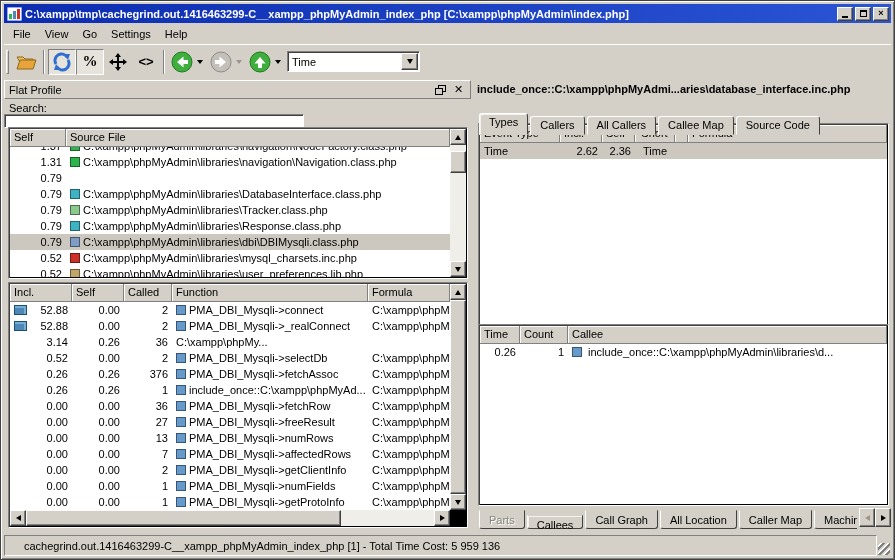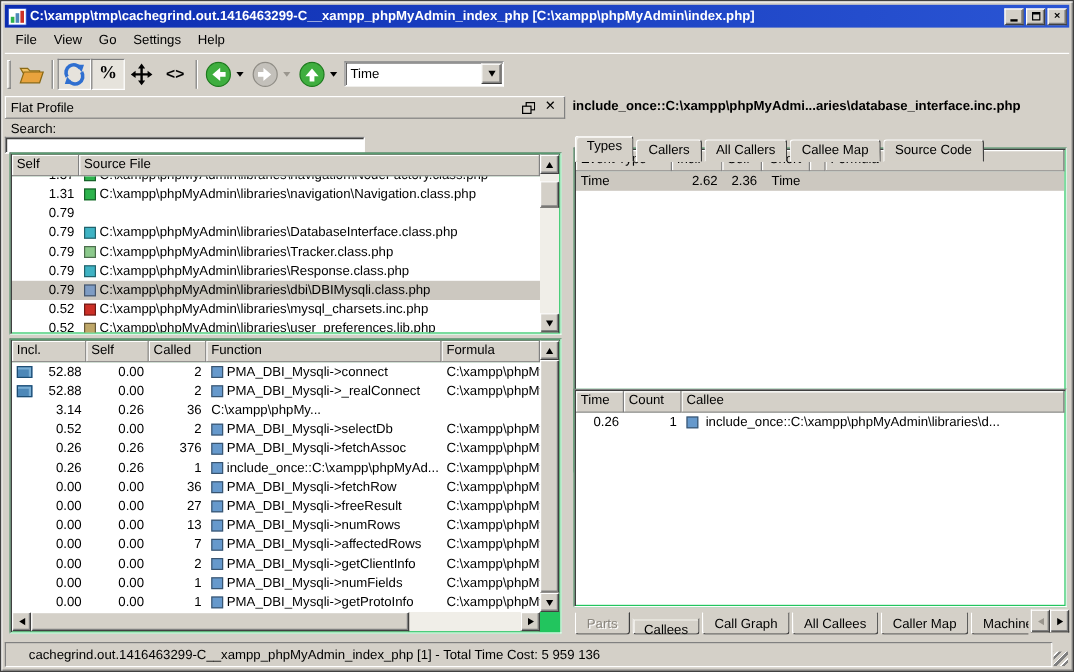--- a/index.html
+++ b/index.html
@@ -72,21 +72,21 @@
   .dock-title-label { flex:1; }
   .dock-btn { width:15px; height:14px; display:flex; align-items:center; justify-content:center;
               margin-left:3px; font-size:11px; font-weight:bold; line-height:1; }
   .search-row { position:absolute; left:0; top:22px; right:0; height:24px; display:flex;
                 align-items:flex-start;flex-direction:column; }
   .search-label { margin:0 6px 0 5px; }
   .search-input { width:300px; height:20px; padding:0 3px; font:inherit; outline:none; }
   .search-row .combo { width:97px; margin-left:8px; }
 
   
-  .gtable { position:absolute; background:#22c55e; border:1px solid; border-color:#808080 #fff #fff #808080;
+  .gtable { position:absolute; background:#000000; border:1px solid; border-color:#808080 #fff #fff #808080;
             box-shadow: inset 1px 1px 0 #404040; overflow:hidden; }
   .thead { display:flex; height:18px; background:#d4d0c8; position:relative; }
   .th { background:#d4d0c8; border-right:1px solid #808080; border-bottom:1px solid #808080;
         box-shadow: inset 1px 1px 0 #fff; padding:2px 4px; white-space:nowrap; overflow:hidden; flex:none; }
   .tbody { position:relative; overflow:hidden; background:#fff; }
   .trow { display:flex; height:16px; line-height:16px; white-space:nowrap; }
   .trow.sel { background:#ccc8c0; }
   .cell { padding:0 4px; overflow:hidden; white-space:nowrap; flex:none; }
   .num { text-align:right; }
   .sq { display:inline-block; width:10px; height:10px; margin:3px 3px 0 0; vertical-align:top;
@@ -529,21 +529,21 @@
             <span class="cell num t4c1">1</span>
             <span class="cell t4c2"><span class="sq" style="background: rgb(102, 153, 204);"></span> include_once::C:\xampp\phpMyAdmin\libraries\d...</span>
           </div>
         </div>
     </div>
 
     <div class="tabs bottom" id="bottom-tabs">
         <span class="tab disabled">Parts</span>
         <span class="tab active">Callees</span>
         <span class="tab">Call Graph</span>
-        <span class="tab">All Callees</span>
+        <span class="tab">All Location</span>
         <span class="tab">Caller Map</span>
         <span class="tab">Machine</span>
       </div>
     <span class="tab-scrollers">
       <span class="sb-btn">
           <span class="tri-lf dim"></span>
         </span>
       <span class="sb-btn">
           <span class="tri-rt"></span>
         </span>

